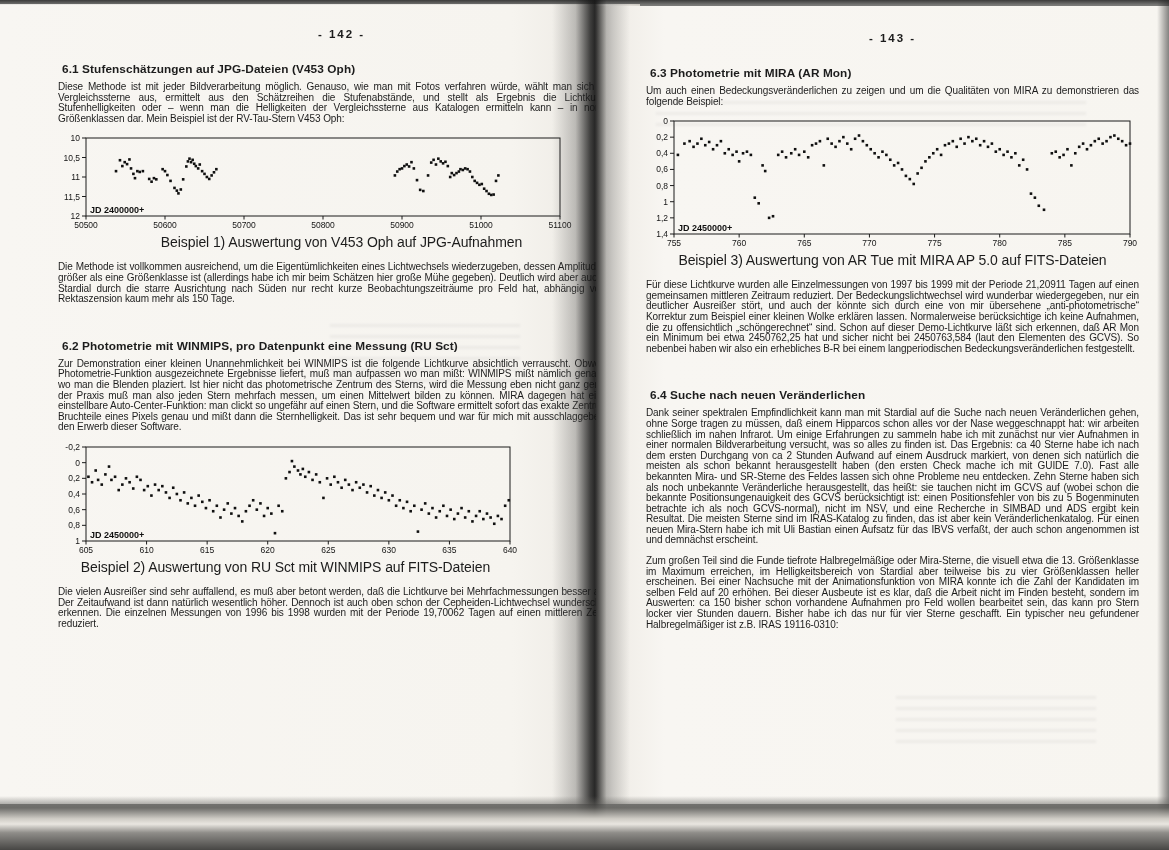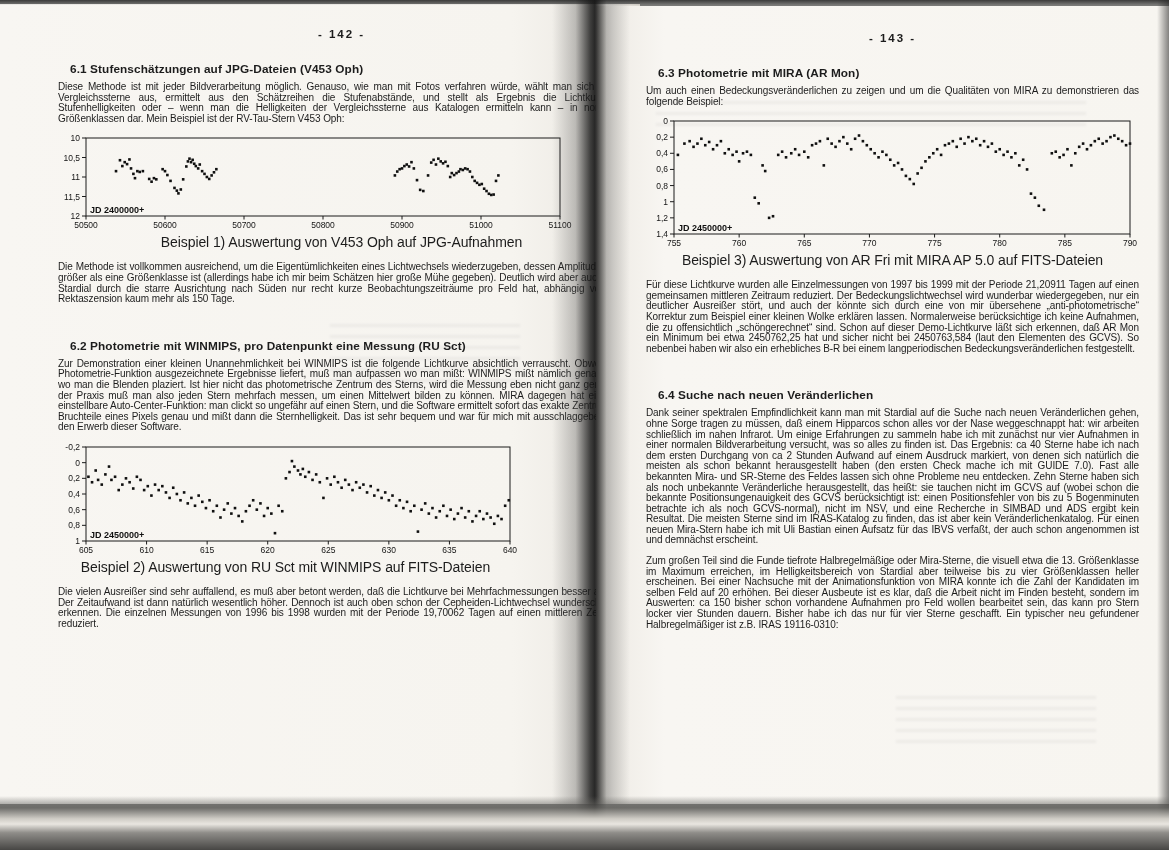--- a/index.html
+++ b/index.html
@@ -18,21 +18,21 @@
   .page-right{
     left:596px;top:6px;width:573px;height:798px;
     background:linear-gradient(90deg,#d9d5ce 0%,#efece6 3%,#f8f6f2 12%,#f7f5f0 100%);
     padding:26px 30px 0 50px;
   }
   .page-num{
     text-align:center;font-weight:bold;font-size:11.5px;letter-spacing:2px;
     margin:0 0 22px 0;
   }
   h2{
-    font-size:11.8px;font-weight:bold;margin:0 0 6px 12px;letter-spacing:.1px;
+    font-size:11.8px;font-weight:bold;margin:0 0 6px 4px;letter-spacing:.1px;
   }
   .sec-gap{margin-top:34px;}
   p{
     font-size:10px;line-height:10.6px;text-align:justify;margin:0 0 10px 0;
     letter-spacing:-0.1px;
   }
   figure{margin:4px 0 0 0;}
   figcaption{
     font-size:14px;text-align:center;margin:3px 0 12px 0;letter-spacing:-0.1px;
   }
@@ -501,21 +501,21 @@
         <rect x="455.3399999999997" y="25.300000000000004" width="2.6" height="2.6" fill="#101010"></rect>
         <rect x="459.248571428572" y="22.87857142857143" width="2.6" height="2.6" fill="#101010"></rect>
         <rect x="463.15714285714284" y="18.842857142857145" width="2.6" height="2.6" fill="#101010"></rect>
         <rect x="467.0657142857137" y="17.22857142857143" width="2.6" height="2.6" fill="#101010"></rect>
         <rect x="470.974285714286" y="20.45714285714286" width="2.6" height="2.6" fill="#101010"></rect>
         <rect x="474.88285714285684" y="22.87857142857143" width="2.6" height="2.6" fill="#101010"></rect>
         <rect x="478.79142857142915" y="26.914285714285715" width="2.6" height="2.6" fill="#101010"></rect>
         <rect x="482.7" y="25.300000000000004" width="2.6" height="2.6" fill="#101010"></rect>
         <text x="32" y="113.5" font-size="9" font-weight="bold" font-family="&quot;Liberation Sans&quot;, sans-serif" fill="#101010">JD 2450000+</text>
       </svg>
-    <figcaption>Beispiel 3) Auswertung von AR Fri mit MIRA AP 5.0 auf FITS-Dateien</figcaption>
+    <figcaption>Beispiel 3) Auswertung von AR Tue mit MIRA AP 5.0 auf FITS-Dateien</figcaption>
   </figure>
 
   <p style="margin-top:6px;">Für diese Lichtkurve wurden alle Einzelmessungen von 1997 bis 1999 mit der Periode 21,20911 Tagen auf einen gemeinsamen mittleren Zeitraum reduziert. Der Bedeckungslichtwechsel wird wunderbar wiedergegeben, nur ein deutlicher Ausreißer stört, und auch der könnte sich durch eine von mir übersehene „anti-photometrische“ Korrektur zum Beispiel einer kleinen Wolke erklären lassen. Normalerweise berücksichtige ich keine Aufnahmen, die zu offensichtlich „schöngerechnet“ sind. Schon auf dieser Demo-Lichtkurve läßt sich erkennen, daß AR Mon ein Minimum bei etwa 2450762,25 hat und sicher nicht bei 2450763,584 (laut den Elementen des GCVS). So nebenbei haben wir also ein erhebliches B-R bei einem langperiodischen Bedeckungsveränderlichen festgestellt.</p>
 
   <h2 class="sec-gap">6.4  Suche nach neuen Veränderlichen</h2>
   <p>Dank seiner spektralen Empfindlichkeit kann man mit Stardial auf die Suche nach neuen Veränderlichen gehen, ohne Sorge tragen zu müssen, daß einem Hipparcos schon alles vor der Nase weggeschnappt hat: wir arbeiten schließlich im nahen Infrarot. Um einige Erfahrungen zu sammeln habe ich mit zunächst nur vier Aufnahmen in einer normalen Bildverarbeitung versucht, was so alles zu finden ist. Das Ergebnis: ca 40 Sterne habe ich nach dem ersten Durchgang von ca 2 Stunden Aufwand auf einem Ausdruck markiert, von denen sich natürlich die meisten als schon bekannt herausgestellt haben (den ersten Check mache ich mit GUIDE 7.0). Fast alle bekannten Mira- und SR-Sterne des Feldes lassen sich ohne Probleme neu entdecken. Zehn Sterne haben sich als noch unbekannte Veränderliche herausgestellt, das heißt: sie tauchen nicht im GCVS auf (wobei schon die bekannte Positionsungenauigkeit des GCVS berücksichtigt ist: einen Positionsfehler von bis zu 5 Bogenminuten betrachte ich als noch GCVS-normal), nicht im NSV, und eine Recherche in SIMBAD und ADS ergibt kein Resultat. Die meisten Sterne sind im IRAS-Katalog zu finden, das ist aber kein Veränderlichenkatalog. Für einen neuen Mira-Stern habe ich mit Uli Bastian einen Aufsatz für das IBVS verfaßt, der auch schon angenommen ist und demnächst erscheint.</p>
   <p>Zum großen Teil sind die Funde tiefrote Halbregelmäßige oder Mira-Sterne, die visuell etwa die 13. Größenklasse im Maximum erreichen, im Helligkeitsbereich von Stardial aber teilweise bis zu vier Größenklassen heller erscheinen. Bei einer Nachsuche mit der Animationsfunktion von MIRA konnte ich die Zahl der Kandidaten im selben Feld auf 20 erhöhen. Bei dieser Ausbeute ist es klar, daß die Arbeit nicht im Finden besteht, sondern im Auswerten: ca 150 bisher schon vorhandene Aufnahmen pro Feld wollen bearbeitet sein, das kann pro Stern locker vier Stunden dauern. Bisher habe ich das nur für vier Sterne geschafft. Ein typischer neu gefundener Halbregelmäßiger ist z.B. IRAS 19116-0310:</p>
 
   <div class="ghost" style="left:60px;top:95px;width:430px;height:26px;"></div>
   <div class="ghost" style="left:300px;top:690px;width:200px;height:50px;"></div>

